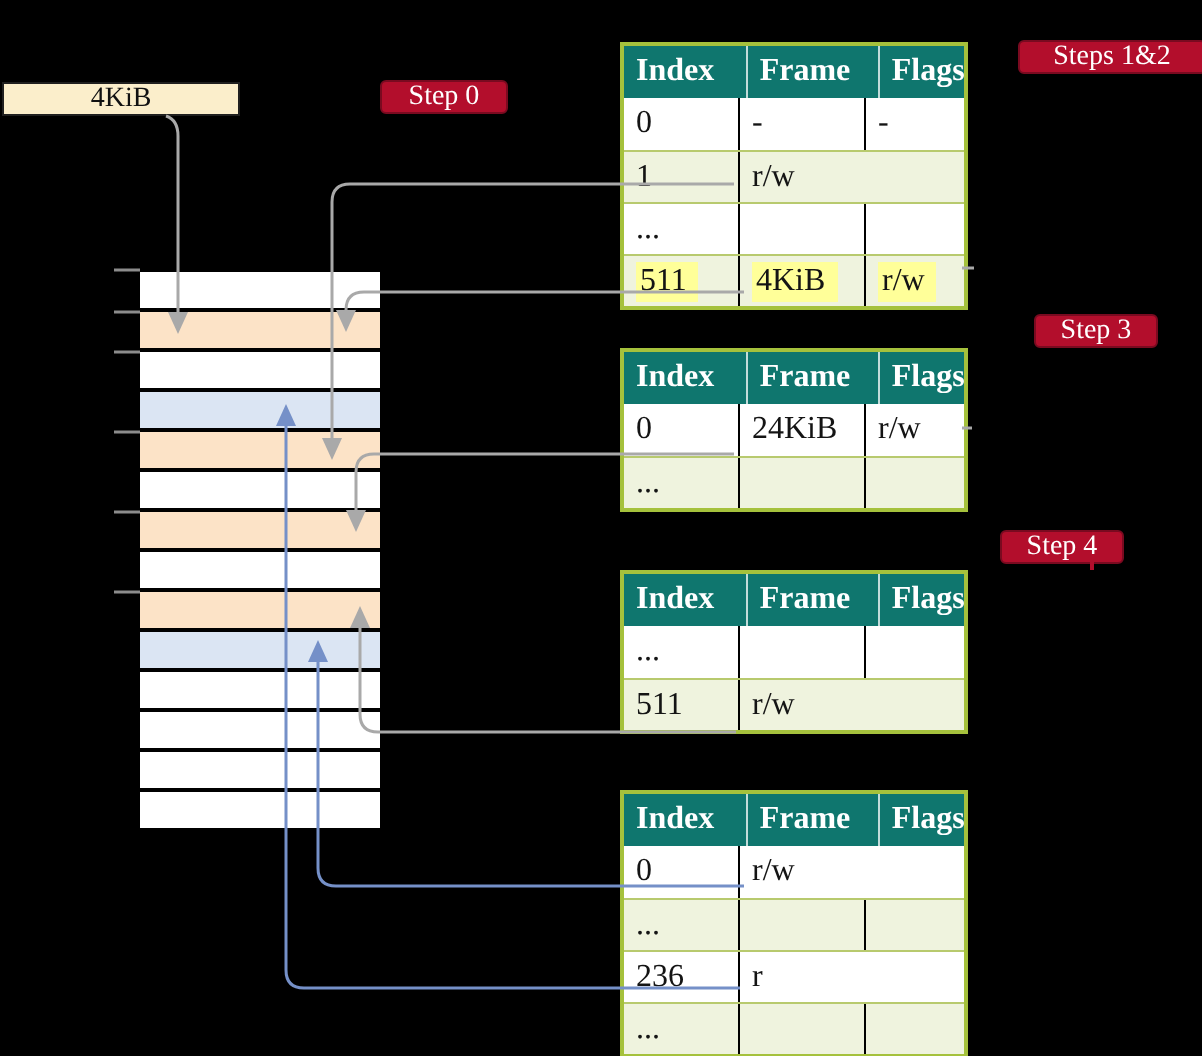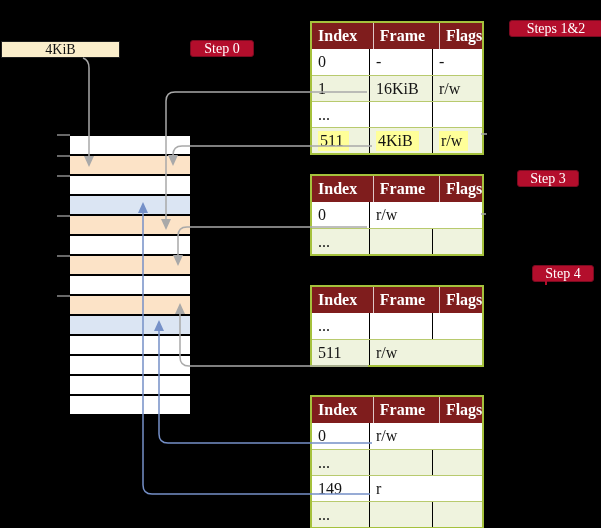--- a/index.html
+++ b/index.html
@@ -19,38 +19,38 @@
   }
 
   
   .step-label{
     position:absolute;height:15px;background:#b30e2c;border:1px solid #7a0a20;border-radius:3px;
     color:#fff;font-size:14px;display:flex;align-items:center;justify-content:center;
     z-index:2;white-space:nowrap;padding:0 2px;box-sizing:content-box;
   }
   #lbl-step0{left:190px;top:40px;width:58px;}
   #lbl-steps12{left:509px;top:20px;width:88px;}
-  #lbl-step3{left:517px;top:170px;width:56px;}
-  #lbl-step4{left:532px;top:265px;width:56px;}
+  #lbl-step3{left:517px;top:157px;width:56px;}
+  #lbl-step4{left:500px;top:265px;width:56px;}
 
   
   .memory-stack{position:absolute;left:70px;top:136px;width:120px;z-index:1;}
   .mem-row{height:20px;box-sizing:border-box;border-bottom:2px solid #000;}
   .mem-white{background:#ffffff;}
   .mem-orange{background:#fce3c7;}
   .mem-blue{background:#dbe5f3;}
 
   
   .pt-table{position:absolute;width:170px;border:2px solid #a5c13c;background:#fff;z-index:2;}
   #table-0{left:310px;top:21px;}
   #table-1{left:310px;top:174px;}
   #table-2{left:310px;top:285px;}
   #table-3{left:310px;top:395px;}
   .pt-row{display:flex;height:26px;box-sizing:border-box;}
-  .pt-head{background:#7f1d1d;}
+  .pt-head{background:#0f766e;}
   .pt-cell{
     box-sizing:border-box;display:flex;align-items:center;
     padding-left:6px;font-size:16px;color:#141414;overflow:hidden;white-space:nowrap;
   }
   .pt-cell:nth-child(1){width:57px;}
   .pt-cell:nth-child(2){width:63px;}
   .pt-cell:nth-child(3){width:50px;text-align:right;}
   .pt-head .pt-cell{color:#fff;font-weight:bold;font-size:16px;}
   .pt-head .pt-cell + .pt-cell{border-left:1px solid rgba(255,255,255,0.75);margin-left:12px;}
   .pt-body .pt-cell + .pt-cell{border-left:1px solid #000;}
@@ -158,21 +158,20 @@
         <div class="pt-cell">Flags</div>
       </div>
       <div class="pt-body">
         <div class="pt-row row-white">
           <div class="pt-cell">0</div>
           <div class="pt-cell">-</div>
           <div class="pt-cell">-</div>
         </div>
         <div class="pt-row row-green">
           <div class="pt-cell">1</div>
-          <div class="pt-cell">16KiB</div>
           <div class="pt-cell">r/w</div>
         </div>
         <div class="pt-row row-white">
           <div class="pt-cell">...</div>
           <div class="pt-cell"></div>
           <div class="pt-cell"></div>
         </div>
         <div class="pt-row row-green">
           <div class="pt-cell">
             <span class="hl">511</span>
@@ -188,20 +187,21 @@
     </div>
   <div class="pt-table" id="table-1">
       <div class="pt-row pt-head">
         <div class="pt-cell">Index</div>
         <div class="pt-cell">Frame</div>
         <div class="pt-cell">Flags</div>
       </div>
       <div class="pt-body">
         <div class="pt-row row-white">
           <div class="pt-cell">0</div>
+          <div class="pt-cell">24KiB</div>
           <div class="pt-cell">r/w</div>
         </div>
         <div class="pt-row row-green">
           <div class="pt-cell">...</div>
           <div class="pt-cell"></div>
           <div class="pt-cell"></div>
         </div>
       </div>
     </div>
   <div class="pt-table" id="table-2">
@@ -232,21 +232,21 @@
         <div class="pt-row row-white">
           <div class="pt-cell">0</div>
           <div class="pt-cell">r/w</div>
         </div>
         <div class="pt-row row-green">
           <div class="pt-cell">...</div>
           <div class="pt-cell"></div>
           <div class="pt-cell"></div>
         </div>
         <div class="pt-row row-white">
-          <div class="pt-cell">149</div>
+          <div class="pt-cell">236</div>
           <div class="pt-cell">r</div>
         </div>
         <div class="pt-row row-green">
           <div class="pt-cell">...</div>
           <div class="pt-cell"></div>
           <div class="pt-cell"></div>
         </div>
       </div>
     </div>
 

